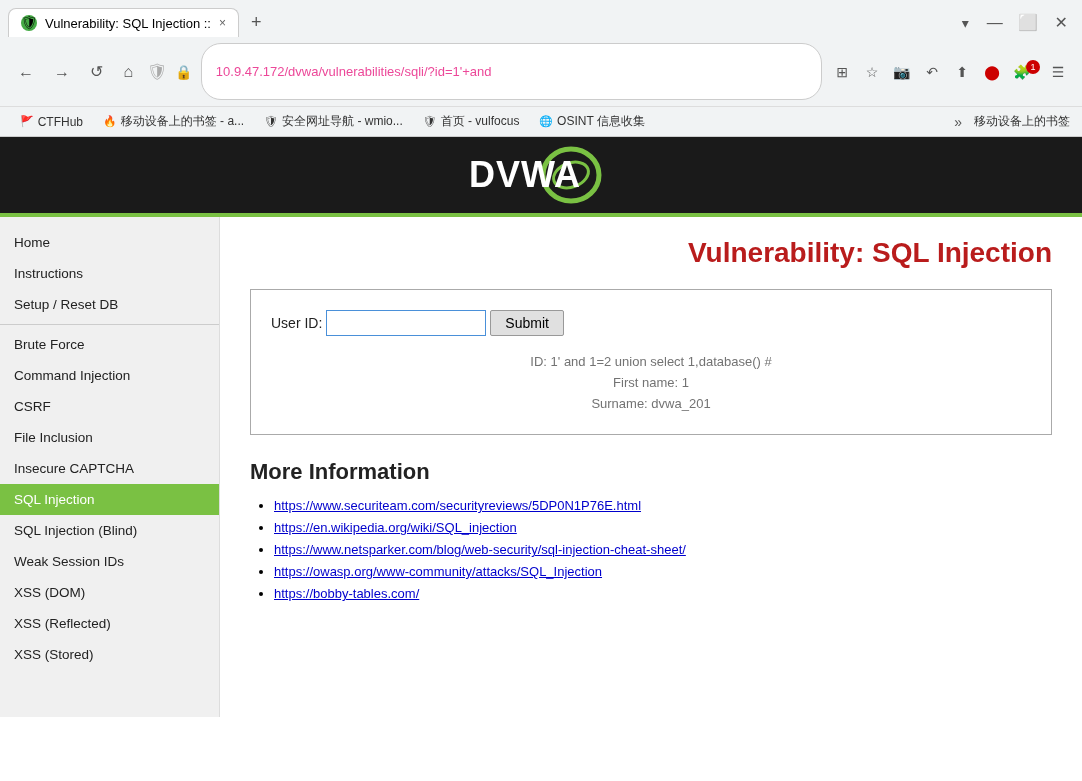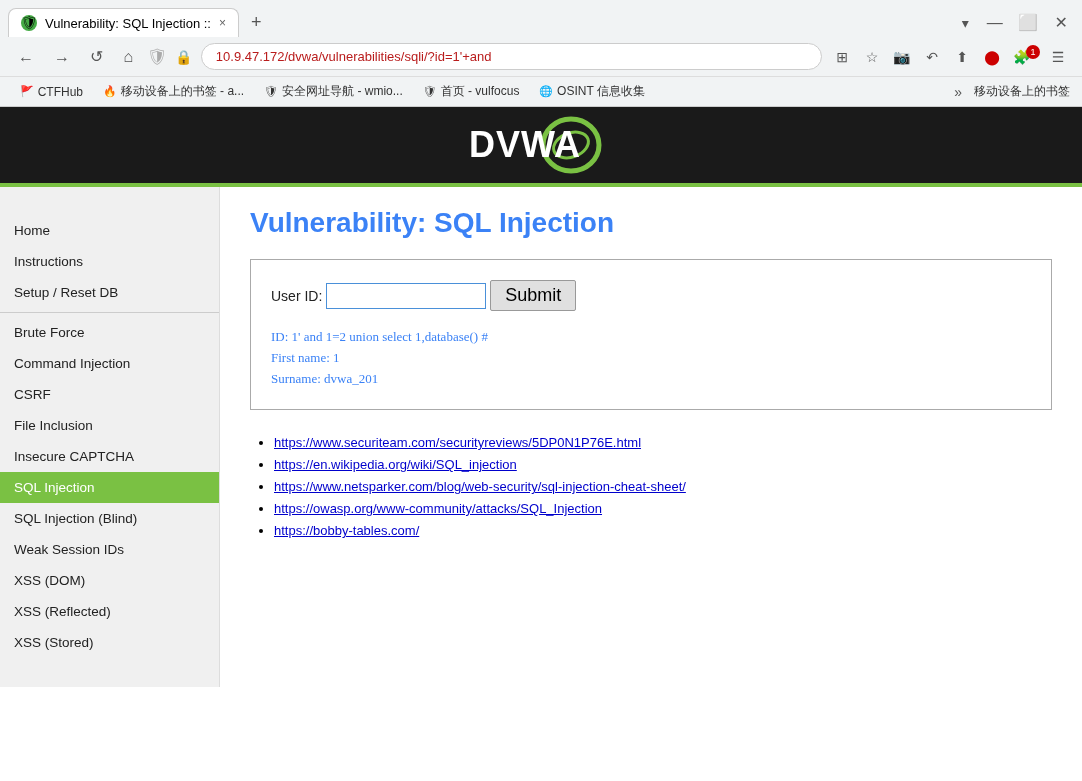--- a/index.html
+++ b/index.html
@@ -9,52 +9,52 @@
     .browser-chrome { background: #f1f3f4; border-bottom: 1px solid #ccc; }
     .tab-bar { display: flex; align-items: center; padding: 8px 8px 0; gap: 4px; }
     .browser-tab { display: flex; align-items: center; background: #fff; border: 1px solid #ccc; border-bottom: none; border-radius: 8px 8px 0 0; padding: 6px 12px; font-size: 13px; gap: 8px; min-width: 200px; }
     .tab-favicon { width: 16px; height: 16px; background: #4a4; border-radius: 50%; display: inline-block; }
     .tab-close { color: #666; cursor: pointer; font-size: 12px; margin-left: auto; }
     .tab-new { background: none; border: none; font-size: 18px; cursor: pointer; color: #555; padding: 4px 8px; }
     .tab-menu-btn { background: none; border: none; font-size: 14px; cursor: pointer; color: #555; padding: 4px 8px; margin-left: auto; }
 
     .address-bar { display: flex; align-items: center; padding: 6px 12px; gap: 8px; background: #f1f3f4; }
     .nav-btn { background: none; border: none; cursor: pointer; color: #555; font-size: 16px; padding: 4px 6px; border-radius: 50%; }
-    .address-input { flex: 1; border: 1px solid #ccc; border-radius: 20px; padding: 5px 14px; font-size: 13px; background: #fff; color: #b91c1c; }
+    .address-input { flex: 1; border: 1px solid #ccc; border-radius: 20px; padding: 20px 14px; font-size: 13px; background: #fff; color: #ec4899; }
     .toolbar-icons { display: flex; gap: 6px; align-items: center; }
     .toolbar-icon { width: 24px; height: 24px; display: flex; align-items: center; justify-content: center; cursor: pointer; color: #555; font-size: 14px; border-radius: 50%; }
     .ext-badge { background: #c00; color: #fff; border-radius: 50%; font-size: 9px; width: 14px; height: 14px; display: flex; align-items: center; justify-content: center; margin-left: -8px; margin-top: -10px; }
     .bookmarks-bar { display: flex; align-items: center; padding: 4px 12px; gap: 4px; border-top: 1px solid #ddd; font-size: 12px; overflow: hidden; }
     .bookmark-item { display: flex; align-items: center; gap: 4px; padding: 2px 8px; border-radius: 4px; cursor: pointer; white-space: nowrap; color: #333; }
     .bookmark-icon { font-size: 11px; }
     .bookmarks-more { margin-left: auto; cursor: pointer; color: #555; font-size: 14px; }
 
     
     .dvwa-header { background: #1a1a1a; height: 80px; display: flex; align-items: center; justify-content: center; border-bottom: 4px solid #7ac143; }
     .dvwa-logo { display: flex; gap: 0; }
 
     .dvwa-body { display: flex; min-height: 500px; }
 
     
-    .sidebar { width: 220px; min-width: 220px; background: #f0f0f0; padding: 28px 0; border-right: 1px solid #ddd; }
+    .sidebar { width: 220px; min-width: 220px; background: #f0f0f0; padding: 10px 0; border-right: 1px solid #ddd; }
     .sidebar-item { display: block; padding: 8px 14px; cursor: pointer; color: #222; font-size: 13.5px; font-weight: 500; }
     .sidebar-item.active { background: #7ac143; color: #fff; }
     .sidebar-divider { height: 1px; background: #ccc; margin: 4px 0; }
 
     
     .main-content { flex: 1; padding: 20px 30px; overflow-y: auto; }
-    .page-title { font-size: 28px; font-weight: bold; color: #3b82f6; margin-bottom: 20px; }
+    .page-title { font-size: 28px; font-weight: bold; color: #b91c1c; margin-bottom: 20px; text-align: right; }
 
     .query-box { border: 1px solid #aaa; padding: 20px; margin-bottom: 24px; background: #fff; }
     .form-row { display: flex; align-items: center; gap: 4px; margin-bottom: 16px; }
     .form-label { font-size: 14px; color: #222; }
     .form-input { border: 1px solid #4a90d9; padding: 4px 8px; font-size: 14px; width: 160px; outline: none; }
-    .submit-btn { background: #e0e0e0; border: 1px solid #999; padding: 4px 14px; font-size: 18px; cursor: pointer; border-radius: 2px; }
+    .submit-btn { background: #e0e0e0; border: 1px solid #999; padding: 4px 14px; font-size: 14px; cursor: pointer; border-radius: 2px; }
 
-    .result-text { font-family: Liberation Serif, serif; font-size: 13px; color: #3b82f6; line-height: 1.6; }
+    .result-text { font-family: Liberation Sans, sans-serif; font-size: 13px; color: #737373; line-height: 1.6; text-align: center; }
 
     .more-info-title { font-size: 22px; font-weight: bold; color: #222; margin-bottom: 12px; }
     .links-list { list-style: disc; padding-left: 24px; }
     .links-list li { margin-bottom: 6px; }
     .links-list a { color: #0000cc; text-decoration: underline; font-size: 13px; cursor: pointer; }
   </style>
 </head>
 <body>
 
 <div class="browser-chrome">
@@ -163,20 +163,21 @@
         <input class="form-input" type="text" value="" style="">
         <button class="submit-btn">Submit</button>
       </div>
       <div class="result-text">
         <div>ID: 1' and 1=2 union select 1,database() #</div>
         <div>First name: 1</div>
         <div>Surname: dvwa_201</div>
       </div>
     </div>
 
+    <h2 class="more-info-title">More Information</h2>
     <ul class="links-list">
       <li>
         <a href="#">https://www.securiteam.com/securityreviews/5DP0N1P76E.html</a>
       </li>
       <li>
         <a href="#">https://en.wikipedia.org/wiki/SQL_injection</a>
       </li>
       <li>
         <a href="#">https://www.netsparker.com/blog/web-security/sql-injection-cheat-sheet/</a>
       </li>

